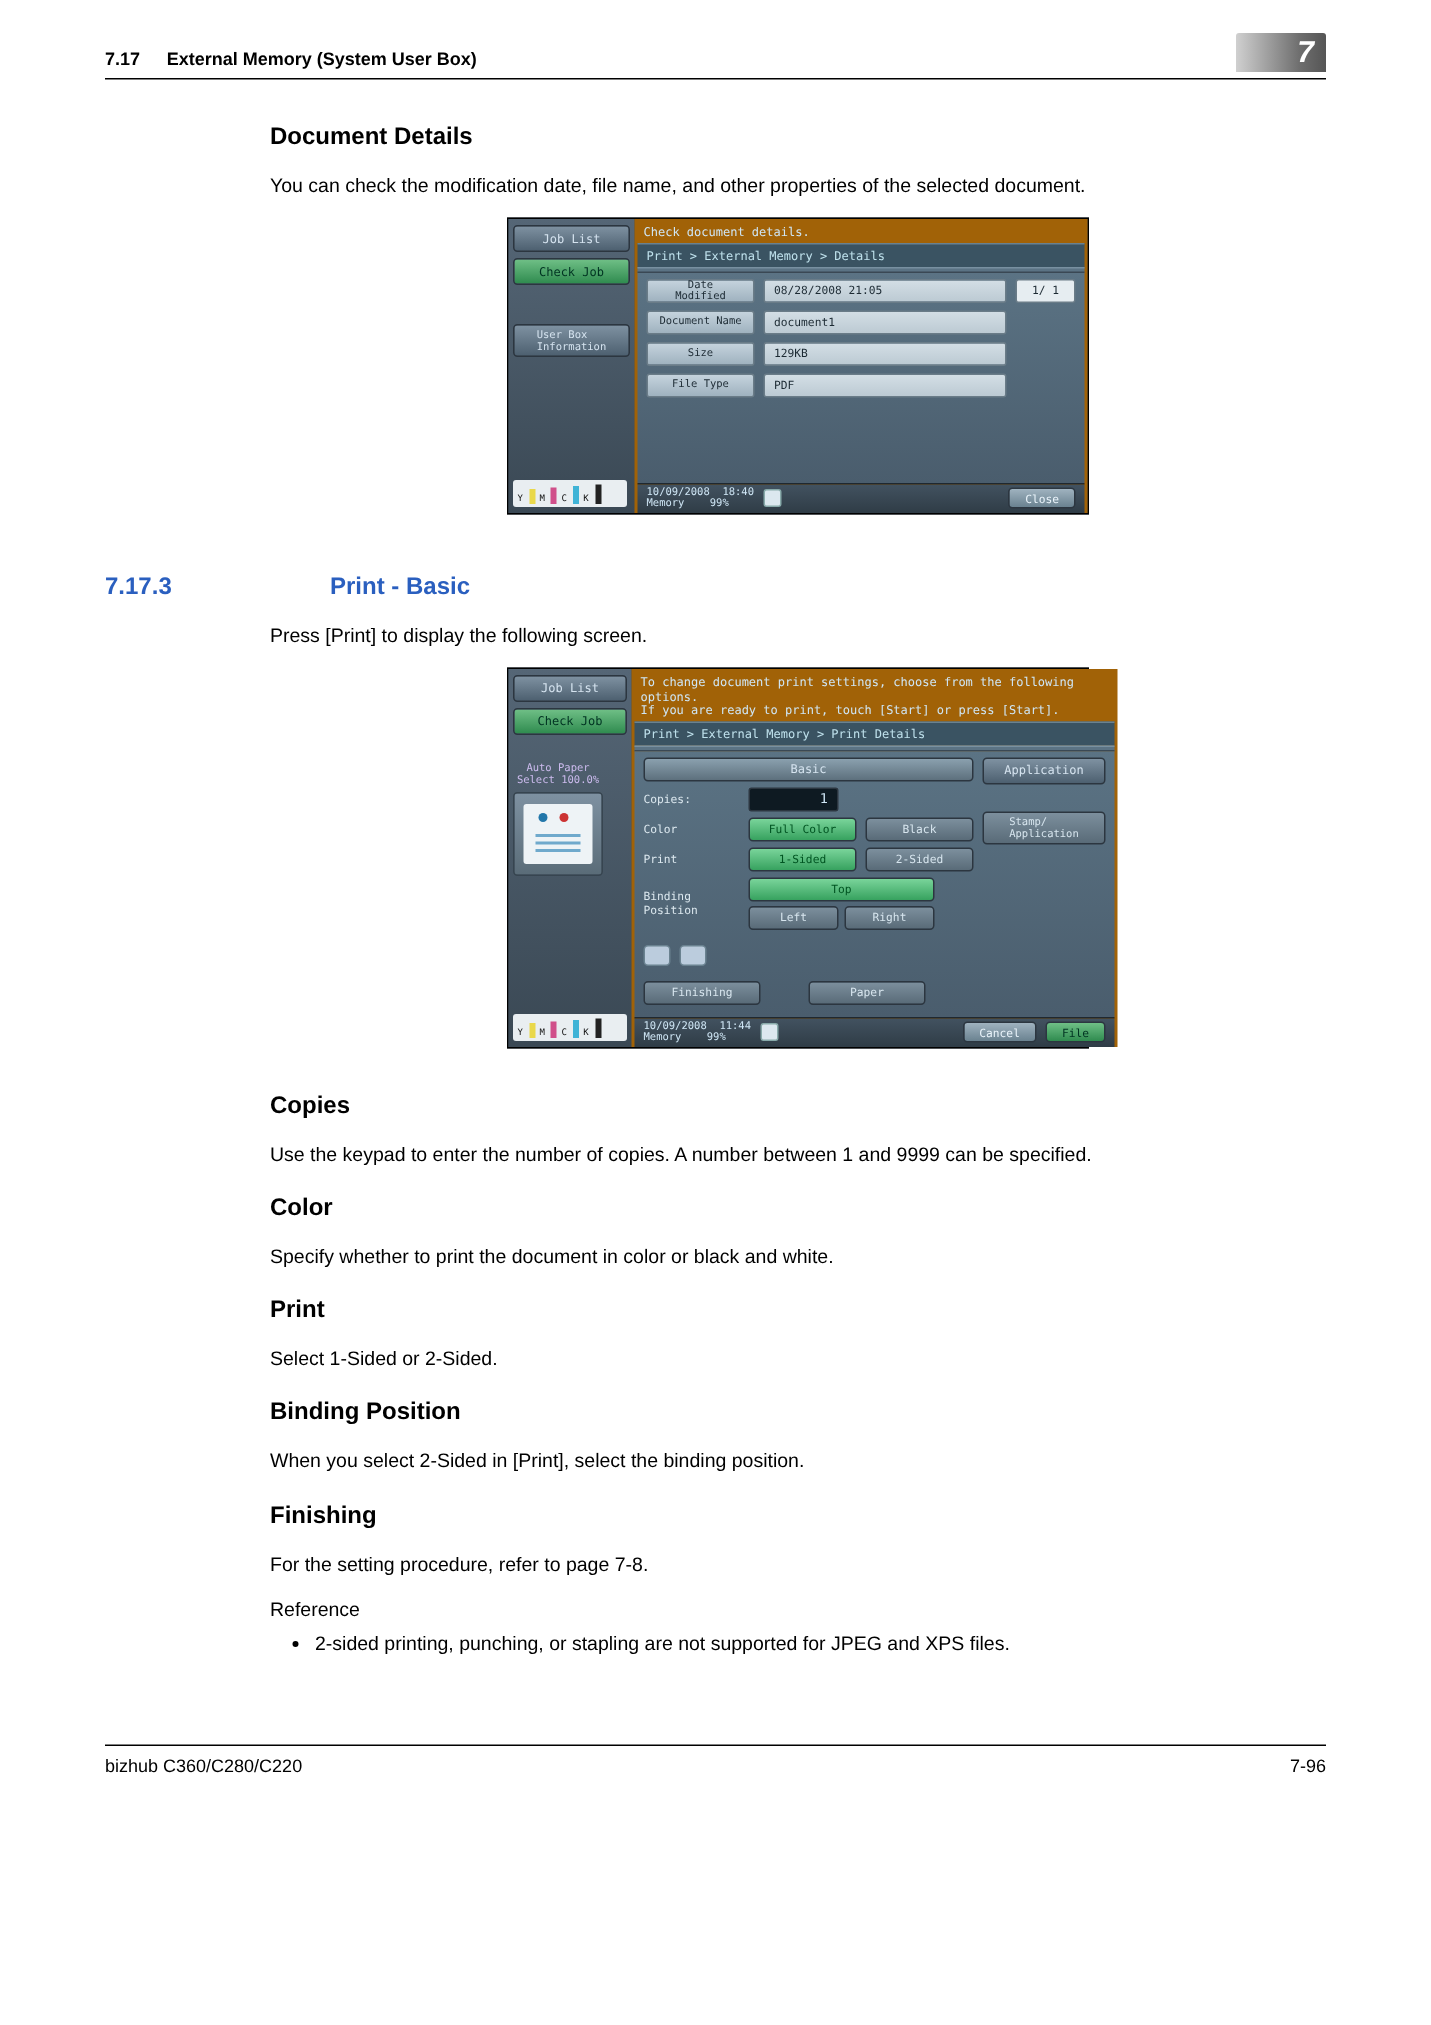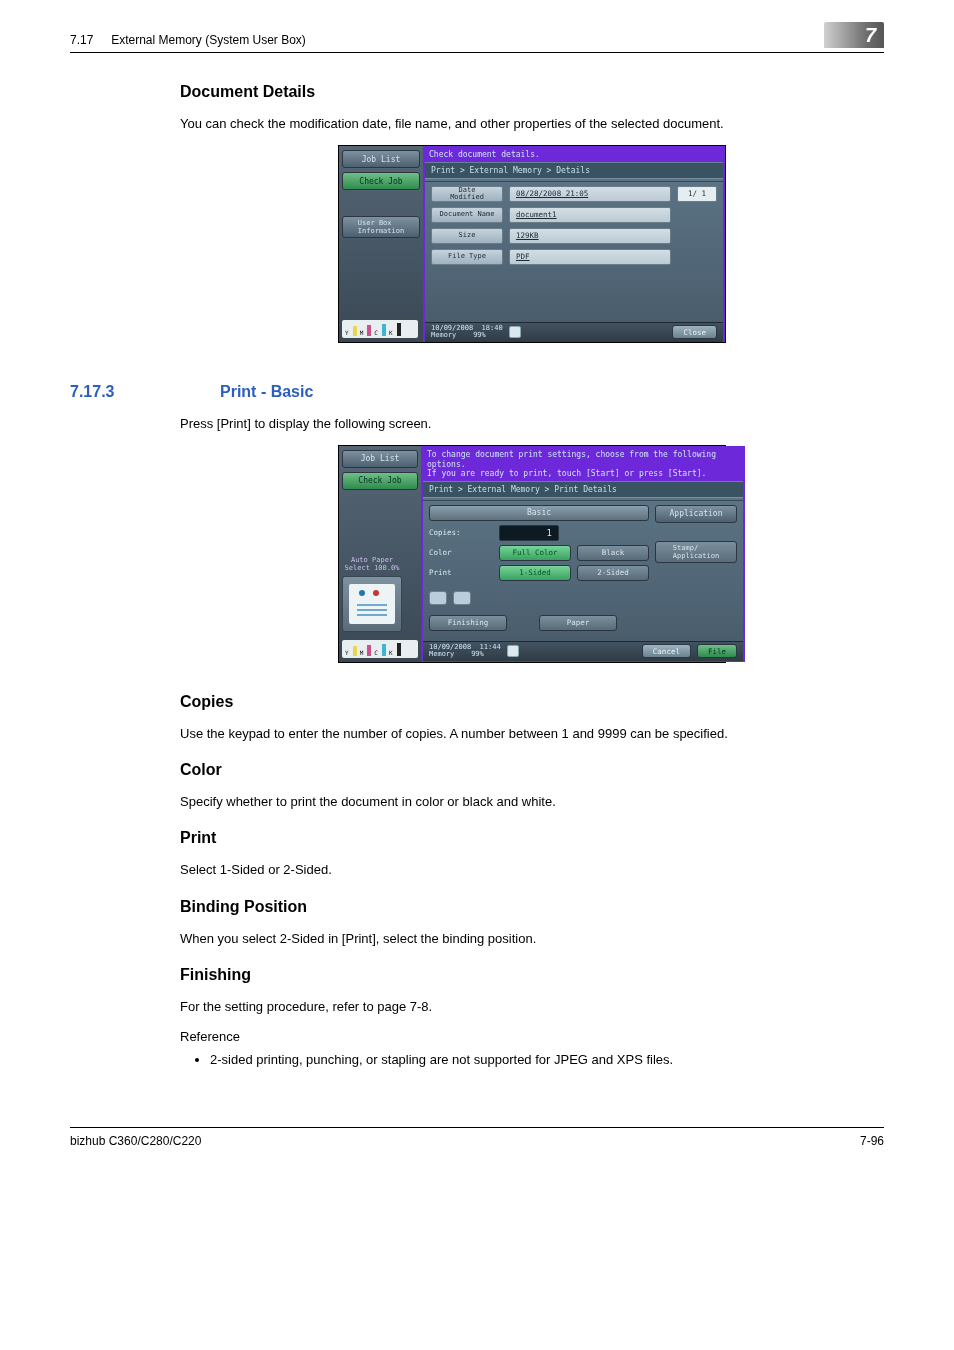--- a/index.html
+++ b/index.html
@@ -2,21 +2,21 @@
 <html><head>
 <meta charset="utf-8">
 <style>
   * { box-sizing: border-box; margin: 0; padding: 0; }
   html, body { width: 954px; background: #fff; font-family: Arial, Helvetica, sans-serif; color: #000; }
   .page { width: 954px; padding: 30px 70px 40px 70px; position: relative; }
   .chapter-tab { position: absolute; top: 22px; right: 70px; width: 60px; height: 26px;
                  background: linear-gradient(to right, #d0d0d0 0%, #6f6f6f 70%, #555 100%);
                  display: flex; align-items: center; justify-content: flex-end; padding-right: 8px;
                  color: #fff; font-weight: bold; font-size: 20px; font-style: italic; border-radius: 2px 2px 0 0;}
-  .running-head { font-size: 12px; font-weight: normal; }
+  .running-head { font-size: 12px; font-weight: bold; }
   .hr { height: 1px; background: #000; margin-top: 4px; }
 
   .content { margin-left: 110px; margin-top: 30px; }
   h2.sub { font-size: 16px; font-weight: bold; margin-bottom: 14px; }
   p.body { font-size: 13px; line-height: 1.4; margin-bottom: 12px; }
 
   .secnum-row { display: flex; align-items: baseline; margin-top: 40px; margin-bottom: 14px; }
   .secnum { width: 110px; font-size: 16px; font-weight: bold; color: #2a5fbf; }
   .sectitle { font-size: 16px; font-weight: bold; color: #2a5fbf; margin-left: 40px; }
 
@@ -25,40 +25,40 @@
 
   .footer { display: flex; justify-content: space-between; font-size: 12px;
             border-top: 1px solid #000; padding-top: 6px; margin-top: 60px; }
 
   
   .shot { width: 388px; margin: 10px auto 30px auto; border: 1px solid #000;
           background: #3a4854; font-family: "Lucida Console", monospace; font-size: 9px; color: #cde; }
   .shot .row { display: flex; align-items: stretch; }
   .shot .left { width: 84px; background: linear-gradient(#556676,#3a4854); padding: 4px 3px;
                 display: flex; flex-direction: column; gap: 4px; }
-  .shot .right { flex: 1; background: #6d28d9; padding: 2px 2px 0 2px; display: flex; flex-direction: column; }
+  .shot .right { flex: 1; background: #a16207; padding: 2px 2px 0 2px; display: flex; flex-direction: column; }
 
   .tab3d { height: 18px; display: flex; align-items: center; justify-content: center;
            background: linear-gradient(#7e91a1,#4d6070); border: 1px solid #2c3640; border-radius: 3px;
            color: #d5e3ef; font-size: 8px; white-space: nowrap; }
   .tab3d.green { background: linear-gradient(#6fbf86,#2f8b4f); color: #032; }
   .tab3d.small { font-size: 7px; }
 
   .prompt { color: #cfe6f5; font-size: 8px; line-height: 1.2; padding: 2px 4px; }
   .breadcrumb { background: #3a5362; color: #bfe1ec; padding: 3px 6px; font-size: 8px; border-top: 1px solid #6a8290;}
   .stripe { height: 4px; background: #5b7384; border-top:1px solid #7890a0; border-bottom:1px solid #3a4854;}
 
   .panel-body { background: linear-gradient(#5b7384,#4a5d6d); padding: 4px 6px 8px 6px; min-height: 140px; }
 
   .kvrow { display: flex; align-items: center; gap: 6px; margin-bottom: 5px; }
   .klabel { width: 72px; height: 16px; background: linear-gradient(#c5d3dd,#9fb2bf);
             border: 1px solid #6a7c88; color: #1c2a33; font-size: 7px; display:flex; align-items:center;
             justify-content:center; border-radius:2px; text-align:center; line-height:1;}
   .kval { flex: 1; height: 16px; background: linear-gradient(#d3deE5,#bccad3); border: 1px solid #6a7c88;
-          color: #1c2a33; font-size: 7.5px; display:flex; align-items:center; padding:0 6px; border-radius:2px;text-decoration:underline;}
+          color: #1c2a33; font-size: 7.5px; display:flex; align-items:center; padding:0 6px; border-radius:2px;}
 
   .pagecounter { width: 40px; height: 16px; margin-left:auto; background:#e6edf1; border:1px solid #6a7c88;
                  font-size:7.5px; color:#1c2a33; display:flex; align-items:center; justify-content:center; border-radius:2px;}
 
   .shot-footer { height: 20px; background: linear-gradient(#425260,#2f3c46); display:flex; align-items:center;
                  padding: 0 6px; gap: 6px; border-top:1px solid #1f2830;}
   .datetime { color:#cfe6f5; font-size:7px; line-height:1.1; }
   .mem { color:#cfe6f5; font-size:7px; line-height:1.1; }
   .icon-sq { width:12px; height:12px; background:#dce8ef; border:1px solid #8aa; border-radius:2px; }
   .btn3d { height:14px; padding: 0 10px; background: linear-gradient(#9fb2bf,#6a8290);
@@ -79,21 +79,21 @@
   .grow { display:flex; gap:6px; align-items:center; }
   .lbl { width:64px; font-size:7.5px; color:#dce8ef; }
   .opt { height:16px; padding:0 8px; font-size:7.5px; color:#d7e5ee;
          background:linear-gradient(#7c8f9d,#596b78); border:1px solid #2c3640; border-radius:3px;
          display:flex; align-items:center; justify-content:center; min-width:60px; }
   .opt.sel { background:linear-gradient(#79d49a,#37a25f); color:#052; }
   .opt.lg { min-width:72px; }
   .numfield { height:16px; width:60px; background:#0e1a22; color:#cfe6f5; border:1px solid #2c3640;
               display:flex; align-items:center; justify-content:flex-end; padding:0 6px; border-radius:2px;}
 
-  .sidebadge { width:60px; font-size:7px; color:#cbe; text-align:center;margin-top:48px; }
+  .sidebadge { width:60px; font-size:7px; color:#cbe; text-align:center; }
   .sidepic { width:60px; height:56px; background:linear-gradient(#7e91a1,#5a6c78); border:1px solid #374550;
              border-radius:3px; display:flex; align-items:center; justify-content:center; }
   .sidepic-inner{ width:46px; height:40px; background:#eef3f6; border-radius:2px; position:relative;}
   .dotred{position:absolute;width:6px;height:6px;background:#c33;border-radius:50%;top:6px;left:24px;}
   .dotblu{position:absolute;width:6px;height:6px;background:#27a;border-radius:50%;top:6px;left:10px;}
   .lines{position:absolute;left:8px; right:8px; top:20px; height:2px; background:#6fa9cc; box-shadow:0 5px 0 #6fa9cc,0 10px 0 #6fa9cc;}
 
   .bottombar { display:flex; gap:6px; margin-top:10px; align-items:center;}
   .icon-round{ width:18px; height:14px; background:#bcd; border:1px solid #6a8290; border-radius:3px;}
 
@@ -237,20 +237,31 @@
                   <div class="grow">
                     <div class="lbl">Color</div>
                     <div class="opt sel lg">Full Color</div>
                     <div class="opt lg">Black</div>
                   </div>
                   <div class="grow">
                     <div class="lbl">Print</div>
                     <div class="opt sel lg">1-Sided</div>
                     <div class="opt lg">2-Sided</div>
                   </div>
+                  <div class="grow">
+                    <div class="lbl" style="white-space:pre-line;">Binding
+Position</div>
+                    <div style="display:flex;flex-direction:column;gap:3px;">
+                      <div class="opt sel">Top</div>
+                      <div style="display:flex;gap:4px;">
+                        <div class="opt">Left</div>
+                        <div class="opt">Right</div>
+                      </div>
+                    </div>
+                  </div>
                 </div>
                 <div class="bottombar">
                   <div class="icon-round"></div>
                   <div class="icon-round"></div>
                 </div>
                 <div class="bottombar">
                   <div class="opt" style="min-width:78px;">Finishing</div>
                   <div style="width:20px;"></div>
                   <div class="opt" style="min-width:78px;">Paper</div>
                 </div>

